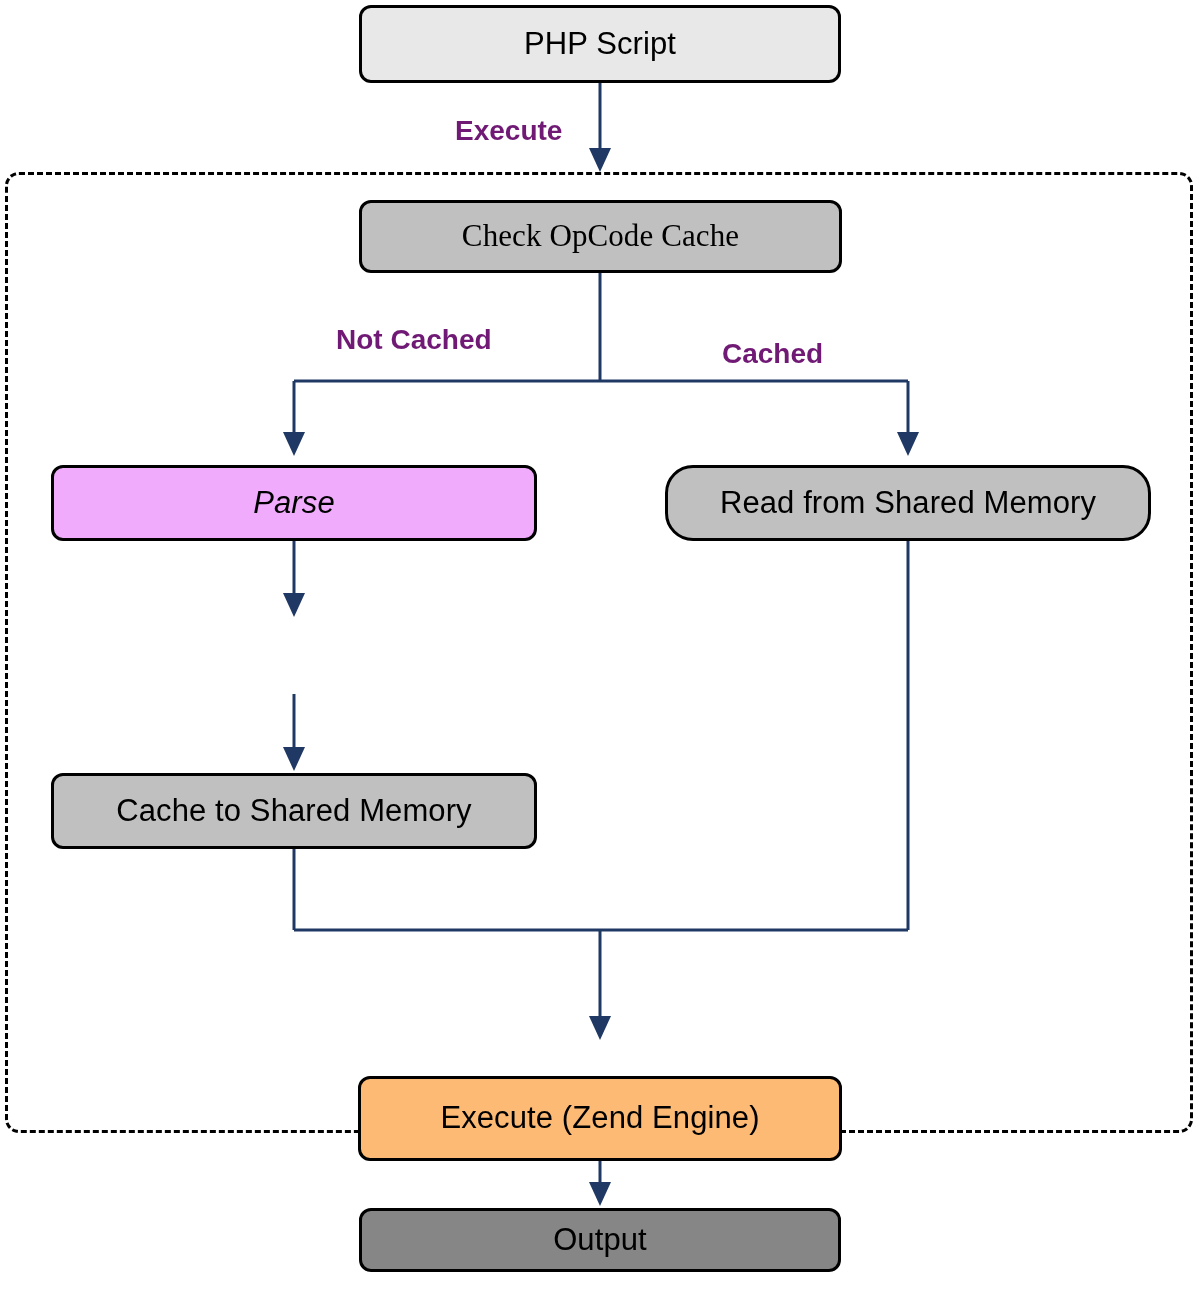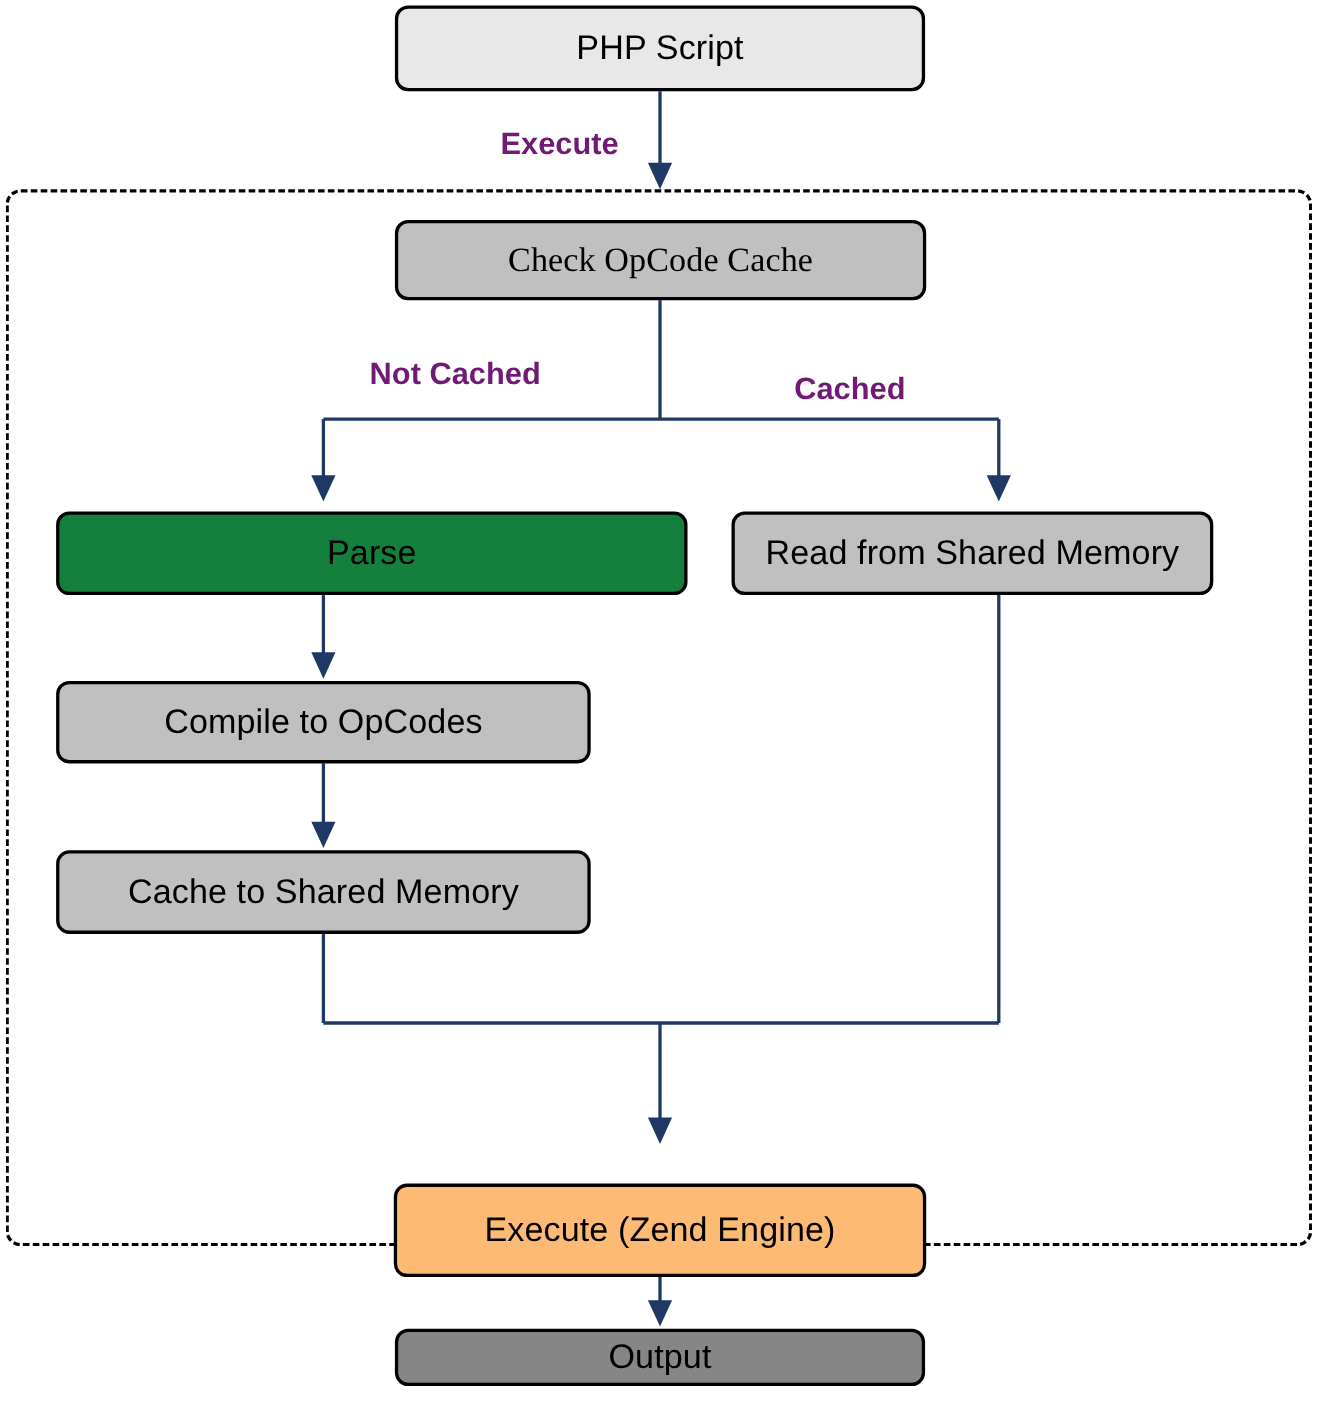--- a/index.html
+++ b/index.html
@@ -42,26 +42,26 @@
     text-align: right;
     color: #000000;
     font-size: 31px;
     line-height: 1.1;
     letter-spacing: 0.1px;
     white-space: nowrap;
     font-family: "Liberation Sans", sans-serif;
   }
   .node-php      { left: 359px;  top: 5px;    width: 482px; height: 78px;  background: #e8e8e8; }
   .node-check    { left: 359px;  top: 200px;  width: 483px; height: 73px;  background: #c0c0c0; font-family: Liberation Serif, serif; }
-  .node-parse    { left: 51px;   top: 465px;  width: 574px; height: 76px;  background: #15803d; }
-  .node-read     { left: 665px;  top: 465px;  width: 438px; height: 76px;  background: #c0c0c0; }
+  .node-parse    { left: 51px;   top: 465px;  width: 486px; height: 76px;  background: #f0abfc; font-style: italic; }
+  .node-read     { left: 665px;  top: 465px;  width: 486px; height: 76px;  background: #c0c0c0; border-radius: 28px; }
   .node-compile  { left: 51px;   top: 619px;  width: 486px; height: 75px;  background: #c0c0c0; }
   .node-save     { left: 51px;   top: 773px;  width: 486px; height: 76px;  background: #c0c0c0; }
   .node-execute  { left: 358px;  top: 1076px; width: 484px; height: 85px;  background: #fdba74; }
-  .node-output   { left: 359px;  top: 1208px; width: 482px; height: 52px;  background: #868686; }
+  .node-output   { left: 359px;  top: 1208px; width: 482px; height: 64px;  background: #868686; }
 
   
   .edge-label {
     position: absolute;
     font-weight: bold;
     color: #701a75;
     font-size: 28px;
     white-space: nowrap;
     font-family: "Liberation Sans", sans-serif;
   }
@@ -129,21 +129,20 @@
   </svg>
 
   <div class="node node-php">PHP Script</div>
 
   <div class="node node-check">Check OpCode Cache</div>
 
   <div class="node node-parse">Parse</div>
 
   <div class="node node-read">Read from Shared Memory</div>
 
-  <div class="node node-compile">Compile to OpCodes</div>
 
   <div class="node node-save">Cache to Shared Memory</div>
 
   <div class="node node-execute">Execute (Zend Engine)</div>
 
   <div class="node node-output">Output</div>
 
   <div class="edge-label label-execute">Execute</div>
 
   <div class="edge-label label-notcached">Not Cached</div>

